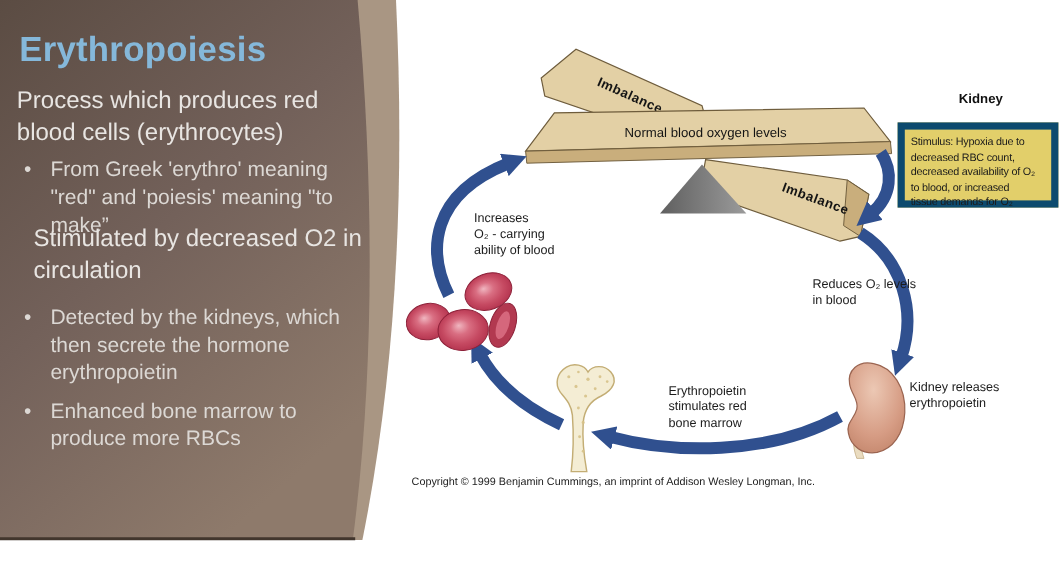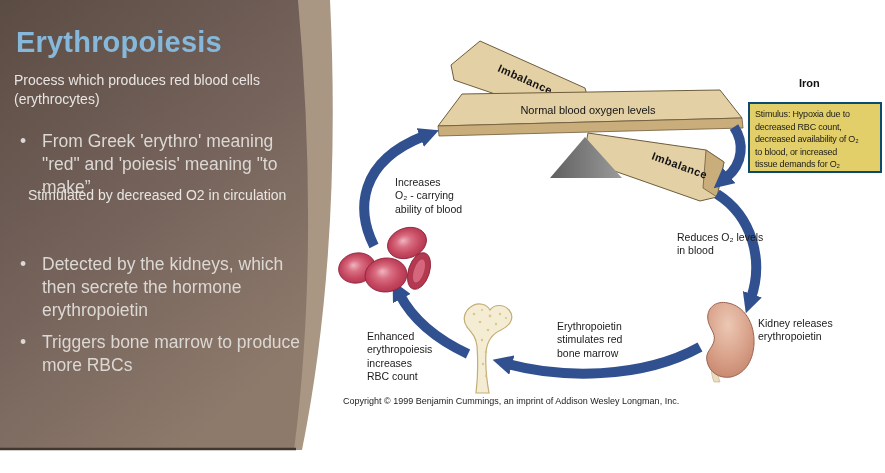--- a/index.html
+++ b/index.html
@@ -8,41 +8,41 @@
     background:#ffffff;font-family:"Liberation Sans",sans-serif;
   }
   svg{position:absolute;left:0;top:0;}
   
   .lp-title{
     position:absolute;left:16px;top:26px;width:300px;
     font-size:29px;font-weight:bold;letter-spacing:.2px;
     color:var(--title-blue,#85b8da);z-index:3;
   }
   .lp-para{
-    position:absolute;font-size:14px;line-height:1.34;
+    position:absolute;font-size:20px;line-height:1.34;
     color:var(--body-text,#e8e5e2);z-index:3;font-weight:300;
   }
   .lp-bullet{
     position:absolute;display:flex;z-index:3;
     font-size:17.5px;line-height:1.32;color:#dcd8d4;
   }
   .lp-bullet .dot{width:22px;flex:0 0 22px;}
   
   .dg-label{
     position:absolute;font-size:10.5px;line-height:1.28;color:#1b1b1b;
     white-space:pre-line;z-index:3;
   }
   .dg-start{
     position:absolute;left:799px;top:77px;font-size:11px;font-weight:bold;
     color:#111;z-index:3;
   }
   .dg-stimulus{
     position:absolute;left:748px;top:102px;width:134px;height:71px;
     box-sizing:border-box;background:var(--stimulus-yellow,#e2cf6a);
-    border:2px solid #0c4a6e;padding:4px 5px;
+    border:6px solid #0c4a6e;padding:4px 5px;
     font-size:9px;letter-spacing:-0.2px;line-height:1.4;color:#1b1b1b;
     white-space:pre-line;z-index:3;
   }
   .dg-copyright{
     position:absolute;left:343px;top:396px;font-size:9px;color:#222;z-index:3;
   }
   
   .plank{fill:var(--plank-tan,#e3d0a5);stroke:#6e5c3c;stroke-width:1;}
   .plank-face{fill:var(--plank-edge,#c9ae7c);stroke:#6e5c3c;stroke-width:.8;}
   .plank-label{fill:#141414;font-family:"Liberation Sans",sans-serif;}
@@ -166,25 +166,25 @@
 
   <div class="lp-para" style="left:28px;top:186px;width:290px;">Stimulated by decreased O2 in circulation</div>
 
   <div class="lp-bullet" style="left:20px;top:253px;width:284px;">
     <span class="dot">•</span>
     <span>Detected by the kidneys, which then secrete the hormone erythropoietin</span>
   </div>
 
   <div class="lp-bullet" style="left:20px;top:331px;width:284px;">
     <span class="dot">•</span>
-    <span>Triggers bone marrow to produce more RBCs</span>
+    <span>Enhanced bone marrow to produce more RBCs</span>
   </div>
 
 
-  <div class="dg-start">Iron</div>
+  <div class="dg-start">Kidney</div>
 
   <div class="dg-stimulus">Stimulus: Hypoxia due to
 decreased RBC count,
 decreased availability of  O₂
 to blood, or increased
 tissue demands for O₂</div>
 
   <div class="dg-label" style="left:395px;top:176px;">Increases
 O₂ - carrying
 ability of blood</div>
@@ -192,20 +192,16 @@
   <div class="dg-label" style="left:677px;top:231px;">Reduces O₂ levels
 in blood</div>
 
   <div class="dg-label" style="left:758px;top:317px;">Kidney releases
 erythropoietin</div>
 
   <div class="dg-label" style="left:557px;top:320px;">Erythropoietin
 stimulates red
 bone marrow</div>
 
-  <div class="dg-label" style="left:367px;top:330px;">Enhanced
-erythropoiesis
-increases
-RBC count</div>
 
   <div class="dg-copyright">Copyright © 1999 Benjamin Cummings, an imprint of Addison Wesley Longman, Inc.</div>
 
 </div>
 
 </body></html>

